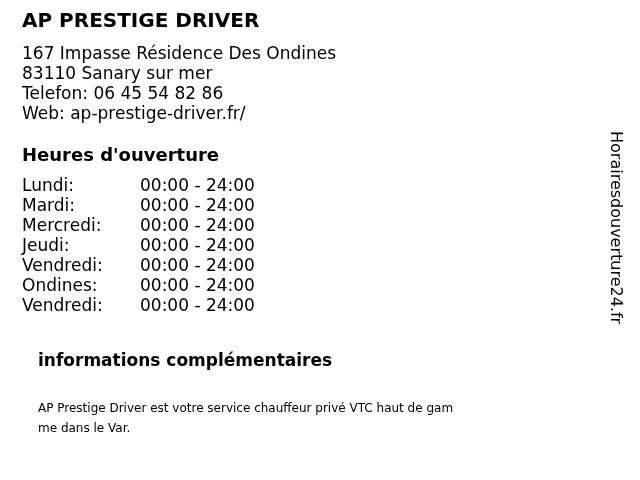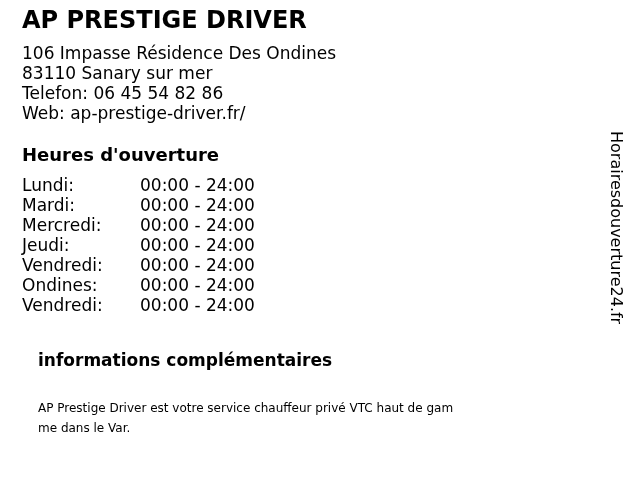--- a/index.html
+++ b/index.html
@@ -17,21 +17,21 @@
   #page {
     position: relative;
     width: 640px;
     height: 480px;
     background: #ffffff;
   }
   .business-title {
     position: absolute;
     left: 22px;
     top: 9px;
-    font-size: 24px;
+    font-size: 20px;
     font-weight: bold;
     line-height: 23px;
     white-space: nowrap;
   }
   .address-block {
     position: absolute;
     left: 22px;
     top: 43px;
     font-size: 17px;
     line-height: 20px;
@@ -96,21 +96,21 @@
   }
 </style>
 </head>
 <body>
 
 <div id="page">
 
   <h1 class="business-title" style="margin:0;">AP PRESTIGE DRIVER</h1>
 
   <div class="address-block">
-    <div>106 Impasse Résidence Des Ondines</div>
+    <div>167 Impasse Résidence Des Ondines</div>
     <div>83110 Sanary sur mer</div>
     <div>Telefon: 06 45 54 82 86</div>
     <div>Web: ap-prestige-driver.fr/</div>
   </div>
 
   <h2 class="hours-heading" style="margin:0;">Heures d'ouverture</h2>
 
   <div class="hours-table">
     <div class="hours-row">
       <span class="day">Lundi:</span>

